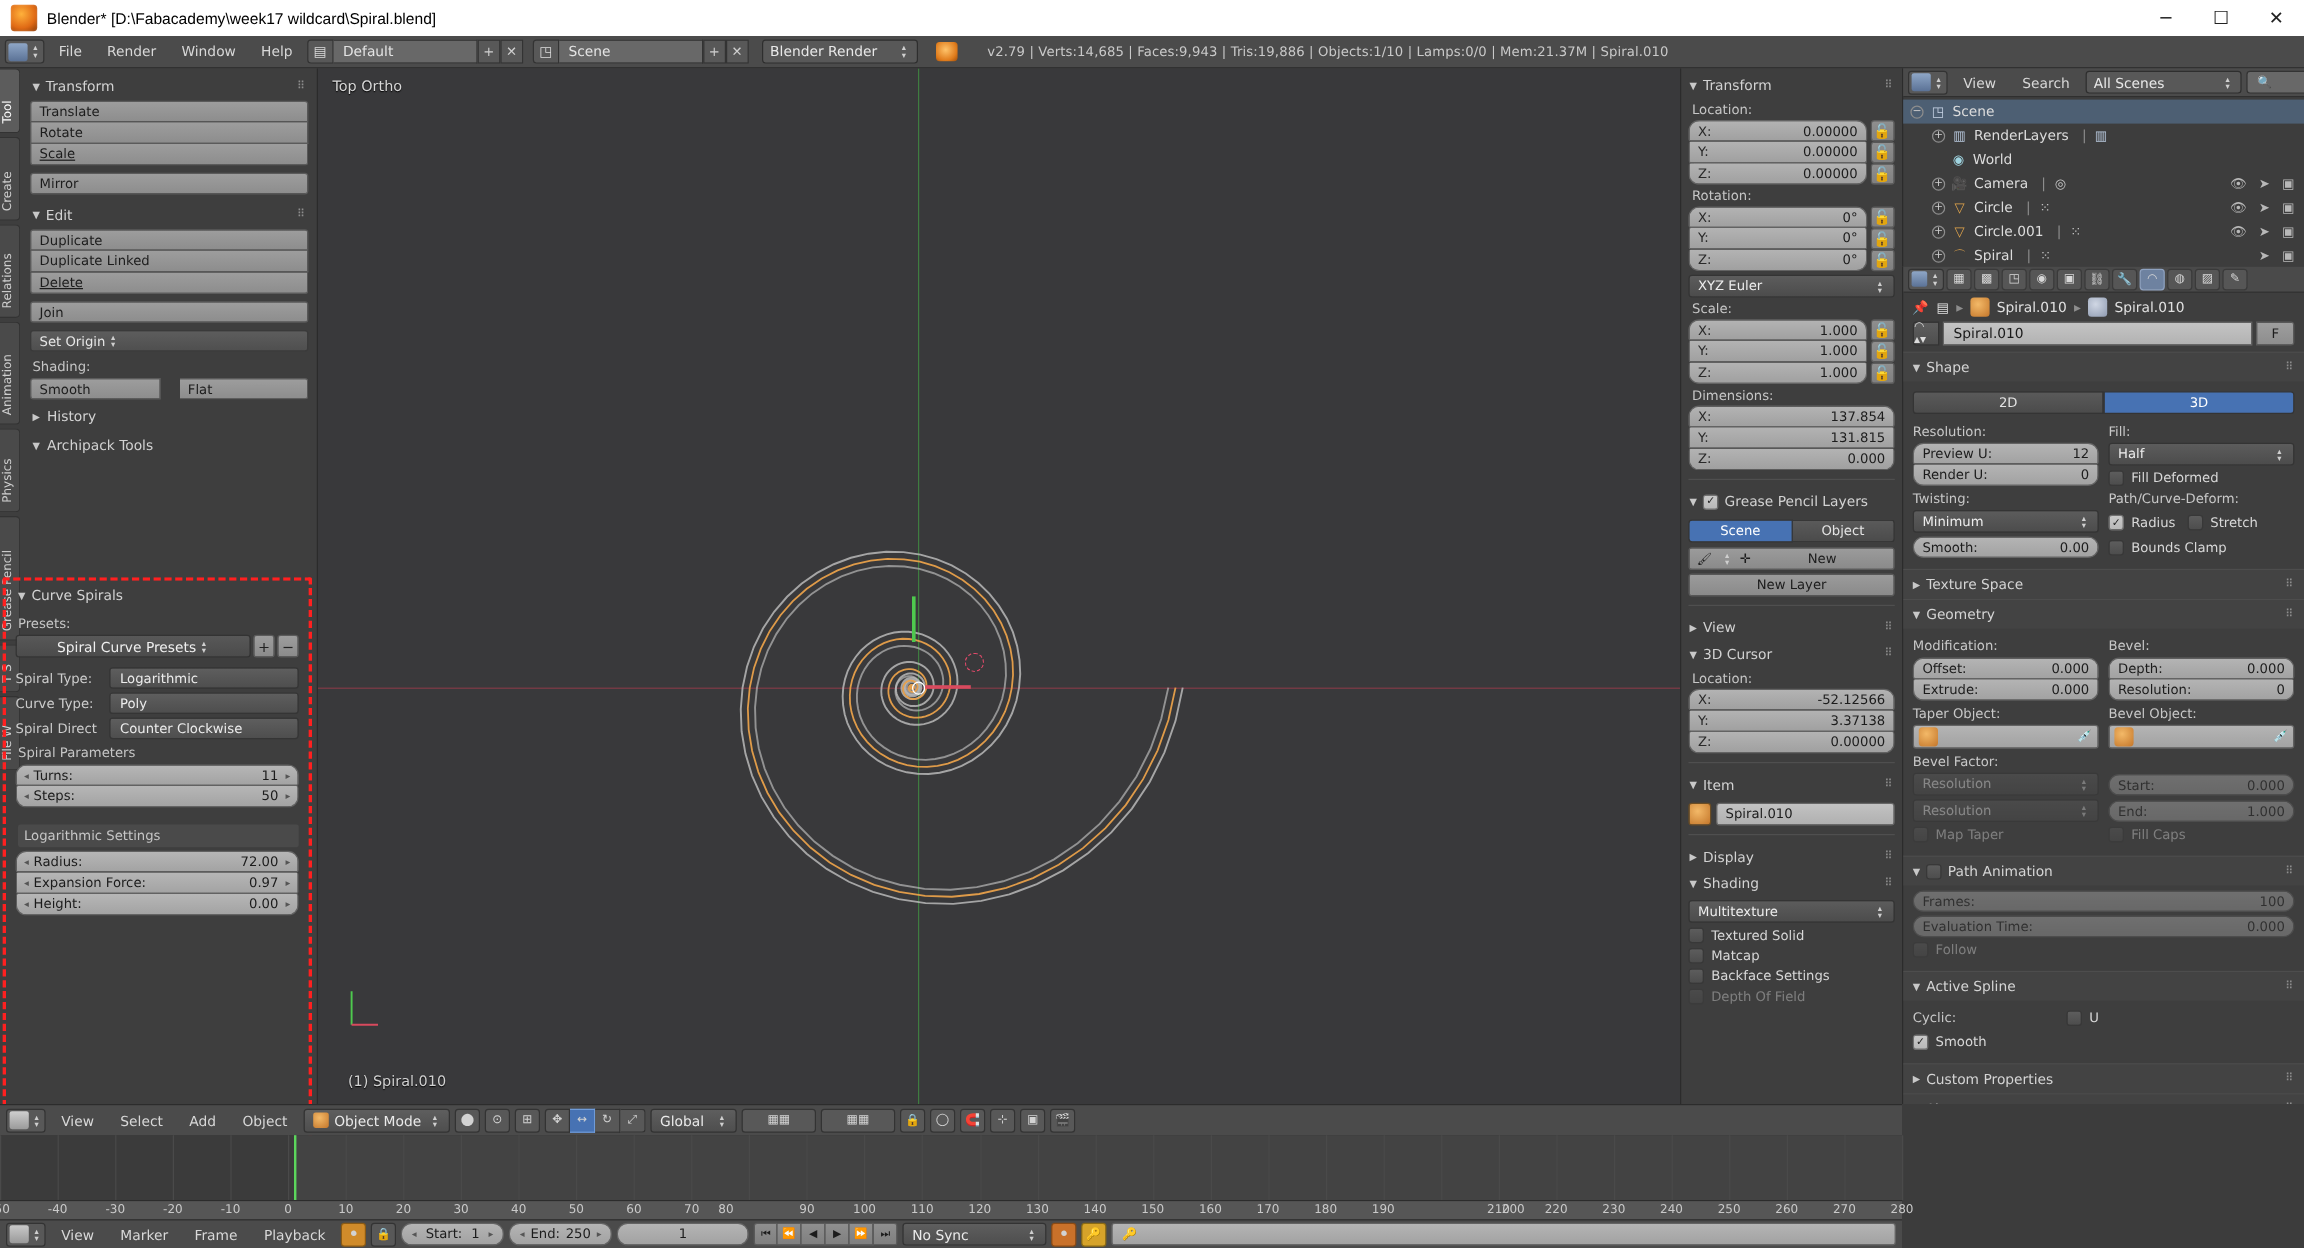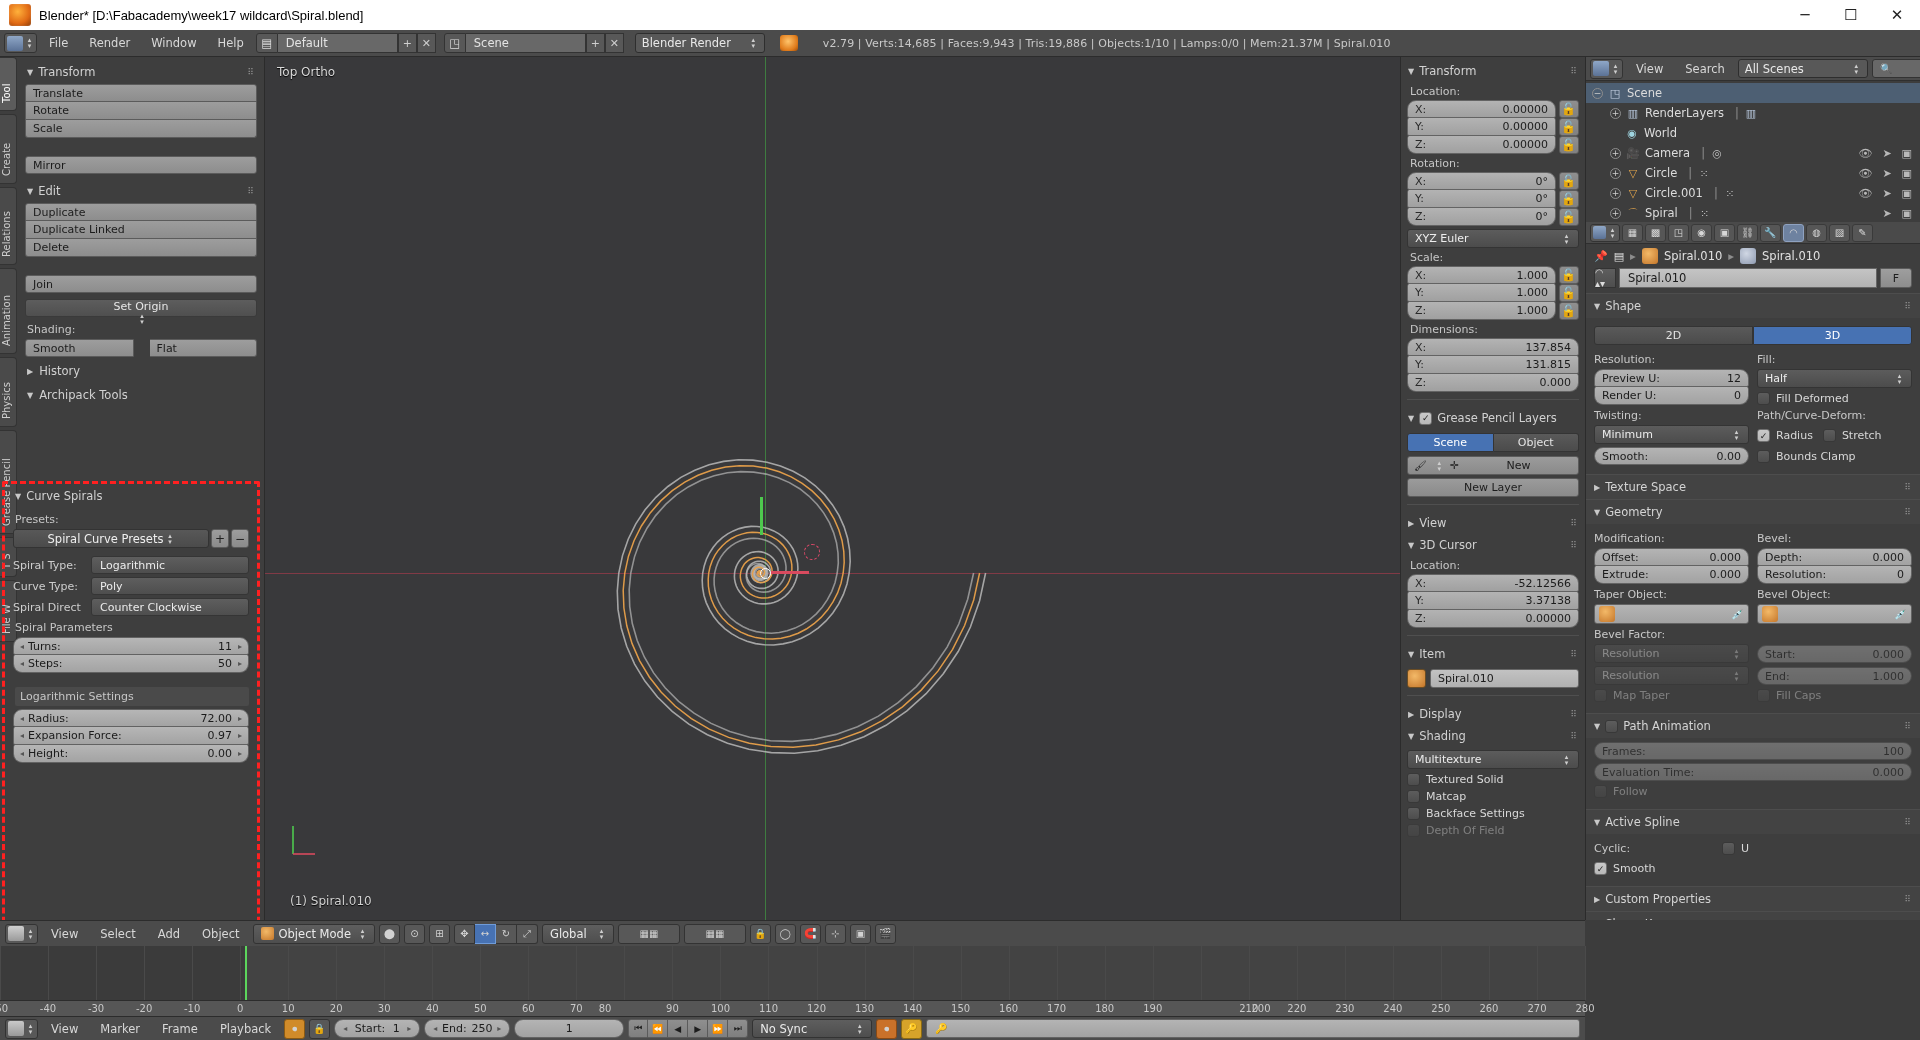--- a/index.html
+++ b/index.html
@@ -59,21 +59,21 @@
   .phead { display:flex; align-items:center; gap:5px; color:#d2d2d2; font-size:11.5px;
     padding:4px 2px 5px 2px; }
   .tri { font-size:8px; color:#c8c8c8; }
   .grip { margin-left:auto; color:#8d8d8d; font-size:9px; letter-spacing:1px; }
   .tbtn { height:18px; background:linear-gradient(#9d9d9d,#8d8d8d); border:1px solid #5b5b5b;
     border-radius:3px; color:#1c1c1c; font-size:11px; display:flex; align-items:center;
     padding:0 7px; margin-bottom:6px; }
   .tbtn.dark { background:linear-gradient(#5d5d5d,#4f4f4f); border-color:#3a3a3a; color:#e6e6e6; }
   .tbtn.grouped { border-radius:0; margin-bottom:0; border-top:none; }
   .tbtn.gtop { border-radius:3px 3px 0 0; margin-bottom:0; }
-  .tbtn.gbot { border-radius:0 0 3px 3px; border-top:none; margin-bottom:18px; }
+  .tbtn.gbot { border-radius:0 0 3px 3px; border-top:none; margin-bottom:6px;text-decoration:underline; }
   .sublabel { color:#c6c6c6; font-size:11px; margin:5px 0 3px 2px; }
   .rowsplit { display:flex; gap:0; margin-bottom:2px; }
   .rowsplit .tbtn { flex:1; margin:0; border-radius:0; }
   .rowsplit .tbtn:first-child { border-radius:3px 0 0 3px; }
   .rowsplit .tbtn:last-child { border-radius:0 3px 3px 0; border-left:none;margin-left:16px; }
   .collapsed { display:flex; align-items:center; gap:6px; color:#d2d2d2; font-size:11.5px;
     padding:5px 2px; }
 
   
   .spiralbox { position:absolute; left:2px; top:424px; width:258px; height:478px;
@@ -328,21 +328,21 @@
 
       <div class="phead">
         <span class="tri">▼</span>
         <span>Edit</span>
         <span class="grip">⠿</span>
       </div>
       <div class="tbtn gtop">Duplicate</div>
       <div class="tbtn grouped">Duplicate Linked</div>
       <div class="tbtn gbot">Delete</div>
       <div class="tbtn">Join</div>
-      <div class="tbtn dark" style="justify-content:flex-start;flex-direction:column;">
+      <div class="tbtn dark" style="justify-content:flex-start;">
         <span>Set Origin</span>
         <span class="spin">▴<br>▾</span>
       </div>
       <div class="sublabel">Shading:</div>
       <div class="rowsplit">
         <div class="tbtn">Smooth</div>
         <div class="tbtn">Flat</div>
       </div>
 
       <div class="collapsed">

